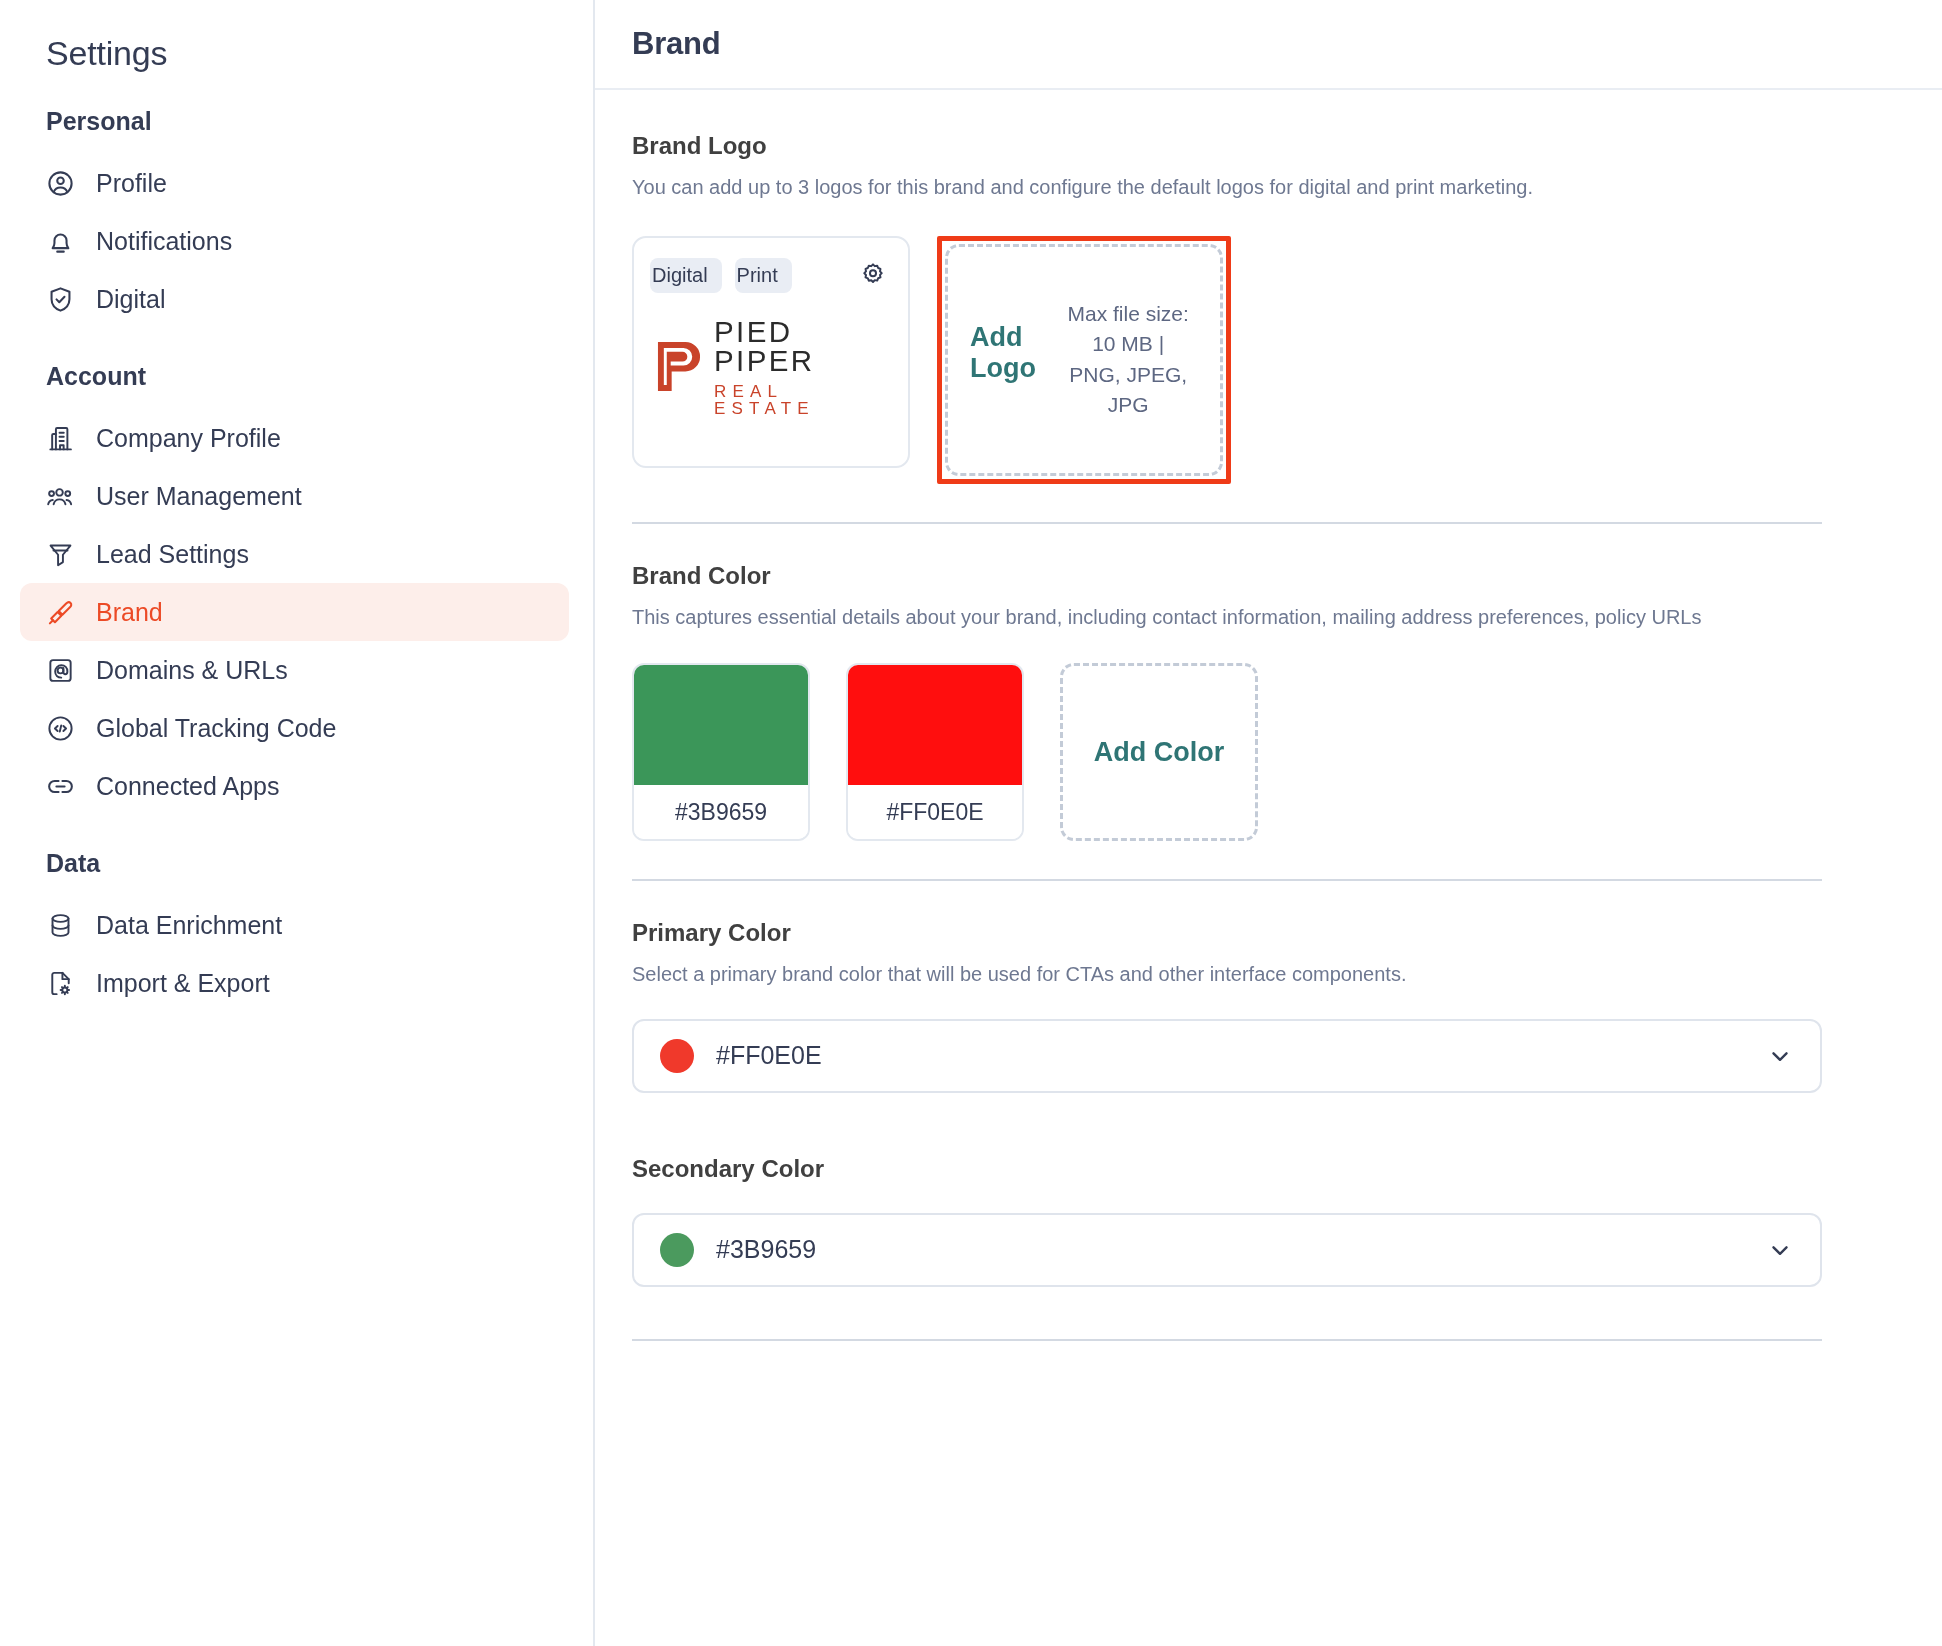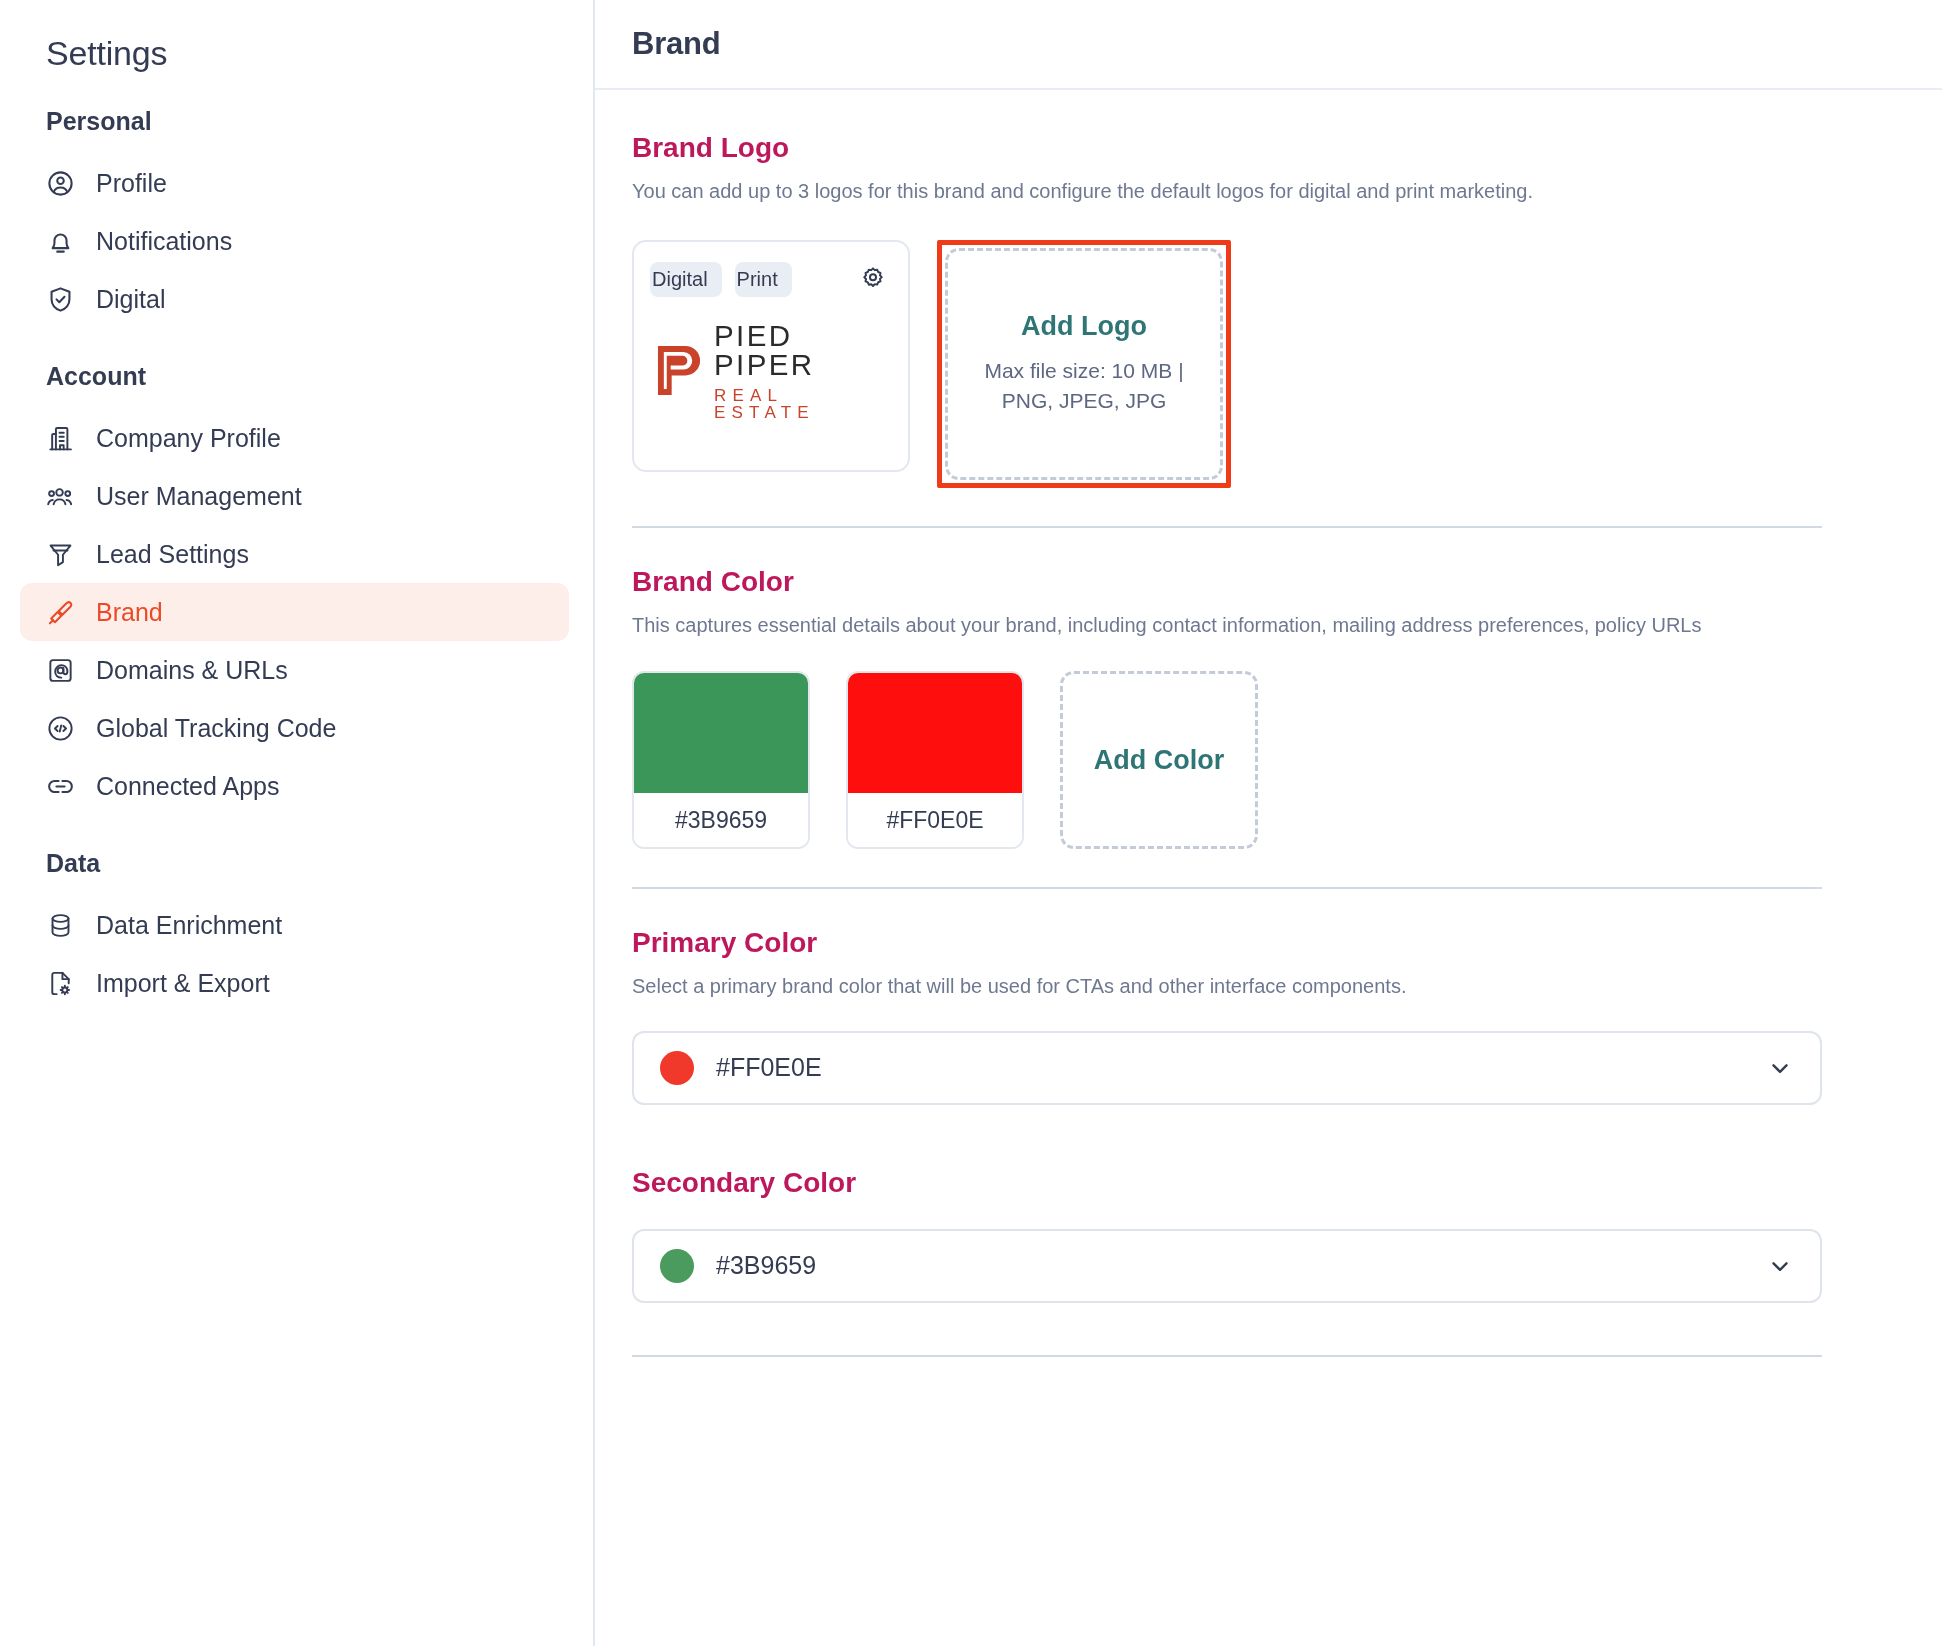--- a/index.html
+++ b/index.html
@@ -101,23 +101,23 @@
     letter-spacing: -0.2px;
   }
 
   .main-body {
     padding: 42px 0 0 37px;
   }
 
   .section { padding-right: 80px; }
 
   .section-title {
-    font-size: 28px;
+    font-size: 24px;
     font-weight: bold;
-    color: #be185d;
+    color: #404040;
     margin-bottom: 14px;
   }
 
   .section-desc {
     font-size: 20px;
     line-height: 1.38;
     color: #6e7891;
     max-width: 1165px;
   }
 
@@ -206,21 +206,21 @@
     border-radius: 2px;
   }
 
   .add-logo-card {
     width: 278px;
     height: 232px;
     border: 3px dashed #c3cbd7;
     border-radius: 14px;
     background: #fff;
     display: flex;
-    flex-direction: column;
+    flex-direction: row;
     align-items: center;
     justify-content: center;
     cursor: pointer;
     padding: 0 22px;
   }
 
   .add-logo-title {
     font-size: 27px;
     font-weight: bold;
     color: #2f7575;

